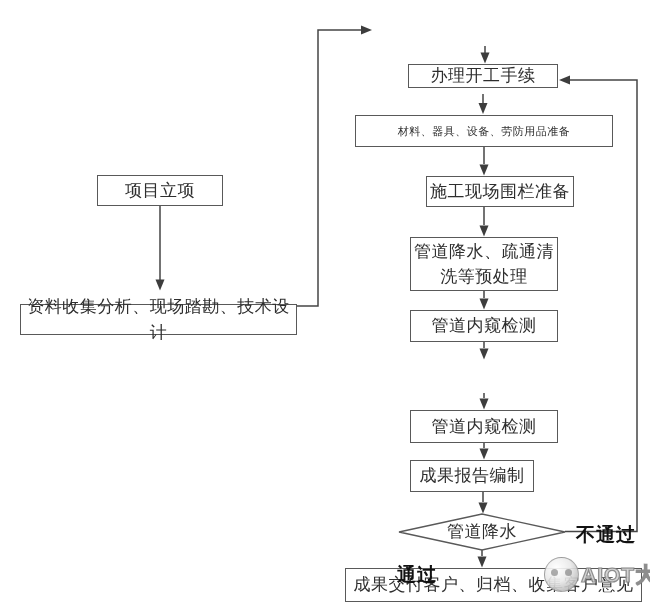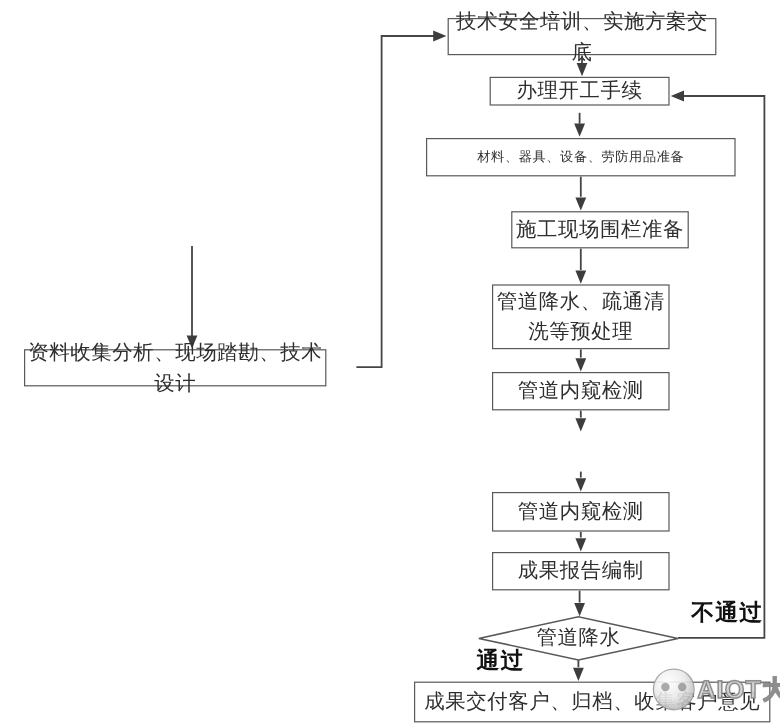--- a/index.html
+++ b/index.html
@@ -10,21 +10,21 @@
   .wires{position:absolute;left:0;top:0;z-index:1;pointer-events:none;}
   .node{
     position:absolute;z-index:2;box-sizing:border-box;
     background:#ffffff;border:1.3px solid #595959;color:#2e2e2e;
     display:flex;align-items:center;justify-content:center;text-align:center;
     font-size:17px;line-height:1.5;letter-spacing:0.5px;
   }
   .node--plain{border:none;background:transparent;z-index:2;}
   .edge-label{
     position:absolute;z-index:2;color:#111;font-weight:bold;font-size:19px;
-    font-family:"Liberation Sans","DejaVu Sans",sans-serif;letter-spacing:1px;
+    font-family:"Liberation Sans","DejaVu Sans",sans-serif;letter-spacing:1px;margin-top:24px;
   }
   .watermark{position:absolute;z-index:3;display:flex;align-items:center;}
   .wm-logo{
     width:33px;height:33px;border-radius:50%;flex:0 0 auto;
     background:radial-gradient(circle at 35% 30%, #ffffff 0%, #e9e9e9 45%, #bfbfbf 75%, #a5a5a5 100%);
     border:1px solid rgba(120,120,120,0.65);opacity:0.9;position:relative;
   }
   .wm-logo::before,.wm-logo::after{
     content:"";position:absolute;width:7px;height:7px;border-radius:50%;
     background:rgba(90,90,90,0.55);top:11px;
@@ -86,39 +86,39 @@
       <polygon points="484,409.5 479.5,398.5 488.5,398.5"></polygon>
       <polygon points="484,459.5 479.5,448.5 488.5,448.5"></polygon>
       <polygon points="483,513.5 478.5,502.5 487.5,502.5"></polygon>
       <polygon points="482,567.5 477.5,556.5 486.5,556.5"></polygon>
       <polygon points="559,80 570,75.5 570,84.5"></polygon>
     </g>
 
     <polygon points="399,532 482,514 565,532 482,550" fill="#ffffff" stroke="#595959" stroke-width="1.3"></polygon>
   </svg>
 
+  <div class="node" style="left:97px;top:175px;width:126px;height:31px;">项目立项</div>
 
-  <div class="node" style="left:20px;top:291px;width:252px;height:31px;">资料收集分析、现场踏勘、技术设计</div>
+  <div class="node" style="left:20px;top:304px;width:277px;height:31px;">资料收集分析、现场踏勘、技术设计</div>
 
-  <div class="node" style="left:373px;top:15px;width:224px;height:31px;">技术安全培训、实施方案交底</div>
 
   <div class="node" style="left:408px;top:64px;width:150px;height:24px;">办理开工手续</div>
 
   <div class="node" style="left:355px;top:115px;width:258px;height:32px;font-size:11px;">材料、器具、设备、劳防用品准备</div>
 
   <div class="node" style="left:426px;top:176px;width:148px;height:31px;">施工现场围栏准备</div>
 
   <div class="node" style="left:410px;top:237px;width:148px;height:54px;padding:2px 2px;">管道降水、疏通清洗等预处理</div>
 
   <div class="node" style="left:410px;top:310px;width:148px;height:32px;">管道内窥检测</div>
 
 
   <div class="node" style="left:410px;top:410px;width:148px;height:33px;">管道内窥检测</div>
 
-  <div class="node" style="left:410px;top:460px;width:148px;height:32px;">成果报告编制</div>
+  <div class="node" style="left:410px;top:460px;width:124px;height:32px;">成果报告编制</div>
 
   <div class="node node--plain" style="left:412px;top:521px;width:140px;height:22px;">管道降水</div>
 
   <div class="node" style="left:345px;top:568px;width:297px;height:34px;">成果交付客户、归档、收集客户意见</div>
 
   <div class="edge-label" style="left:576px;top:498px;">不通过</div>
 
   <div class="edge-label" style="left:397px;top:538px;">通过</div>
 
   <div class="watermark" style="left:544px;top:557px;">

